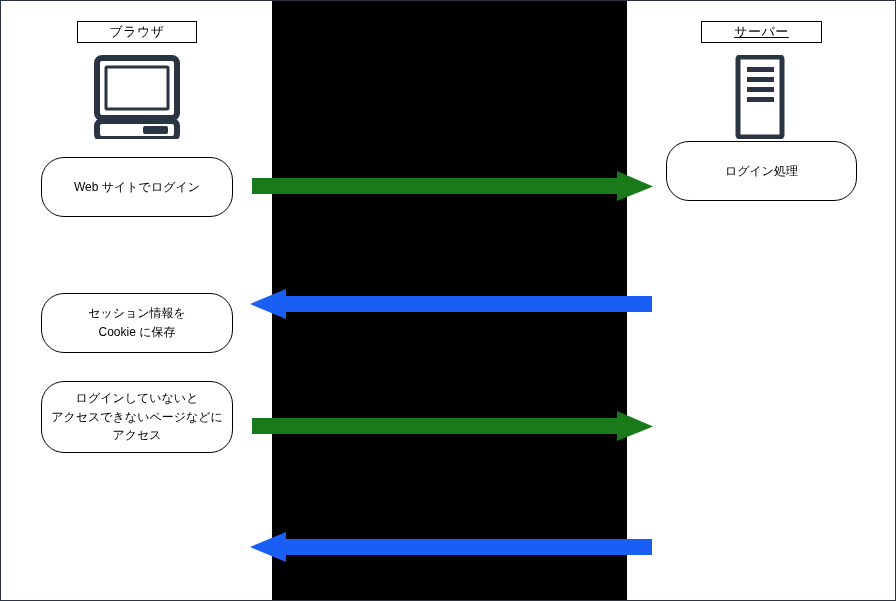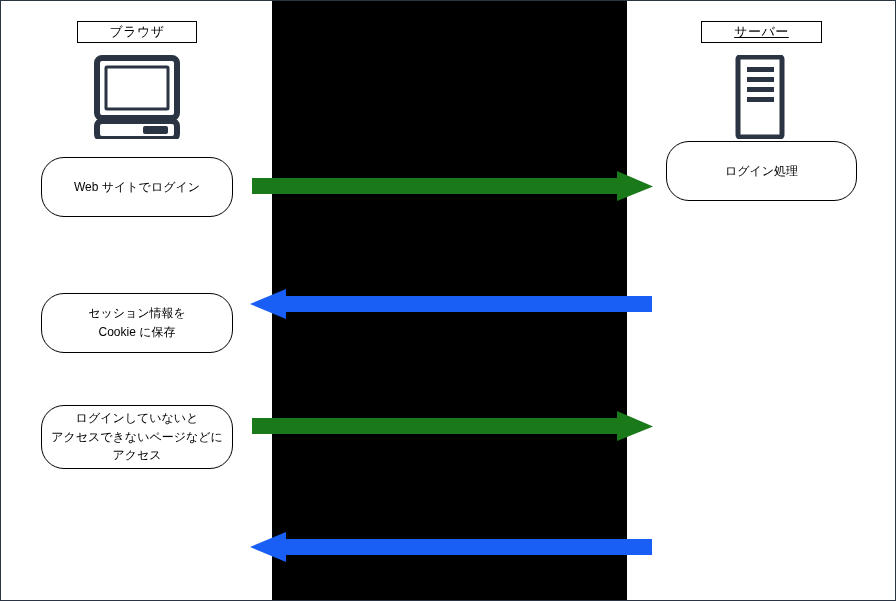--- a/index.html
+++ b/index.html
@@ -69,21 +69,21 @@
     line-height: 1.55;
     color: #000000;
     white-space: pre-line;
     padding: 2px 8px;
   }
   .msg-left  { left: 40px;  width: 192px; }
   .msg-right { left: 665px; width: 191px; }
 
   #box-l1 { top: 156px; height: 60px; }
   #box-l2 { top: 276px; height: 60px; margin-top: 16px; }
-  #box-l3 { top: 404px; height: 64px; }
+  #box-l3 { top: 380px; height: 72px; }
   #box-r1 { top: 140px; height: 60px; }
   #box-r2 { top: 271px; height: 65px; }
   #box-r3 { top: 396px; height: 60px; }
 
   
   .arrow-svg {
     position: absolute;
     left: 0;
     top: 0;
     width: 896px;

